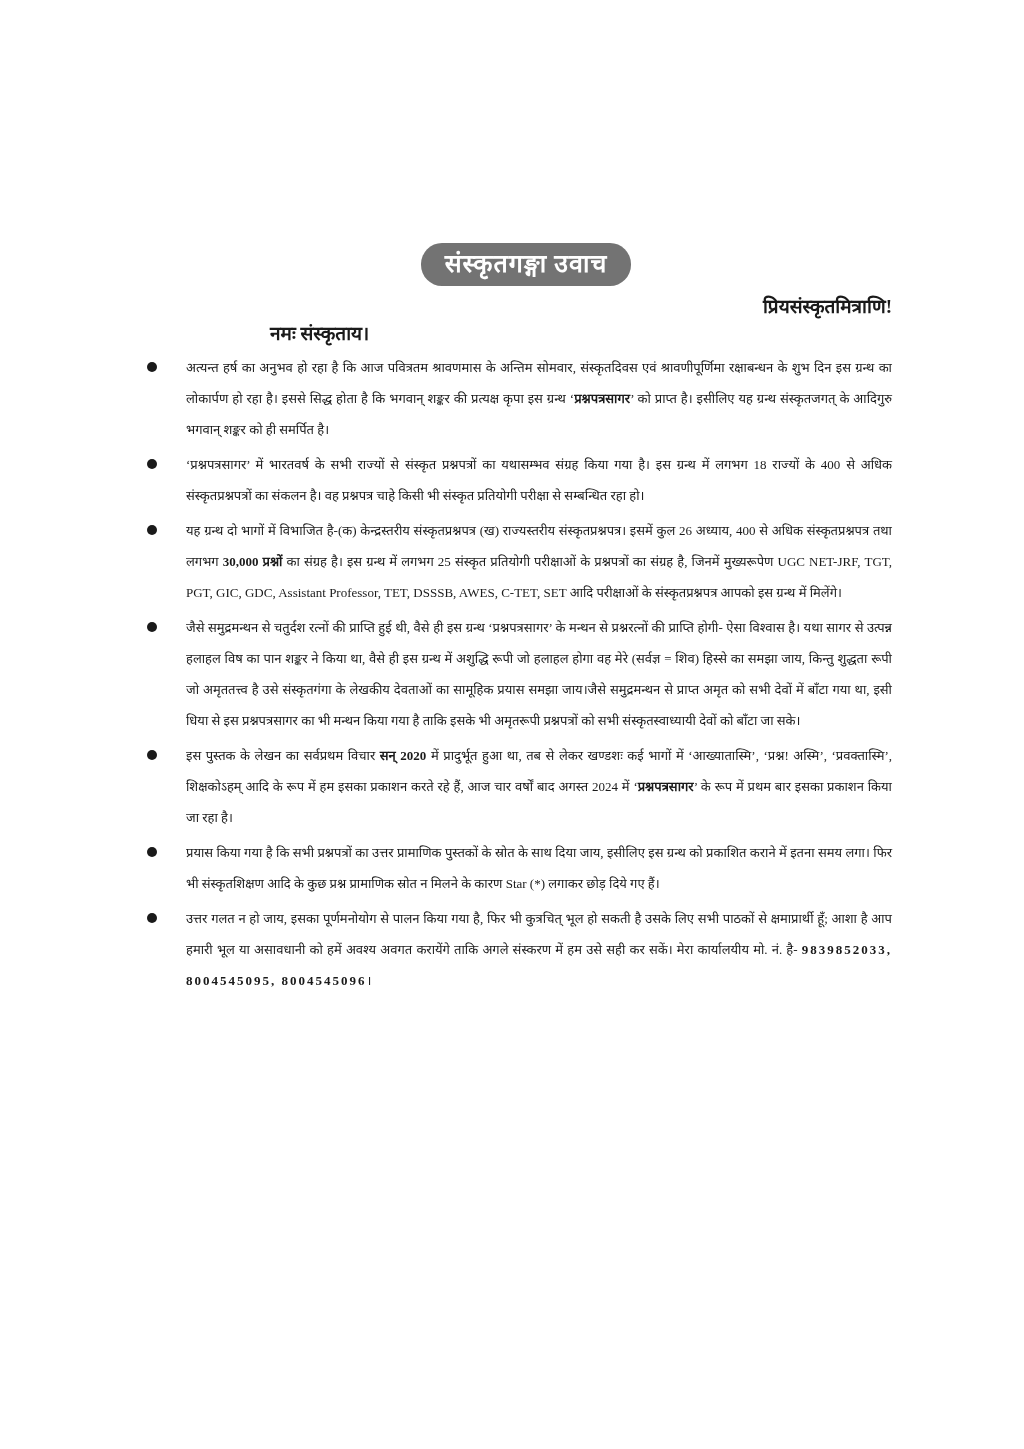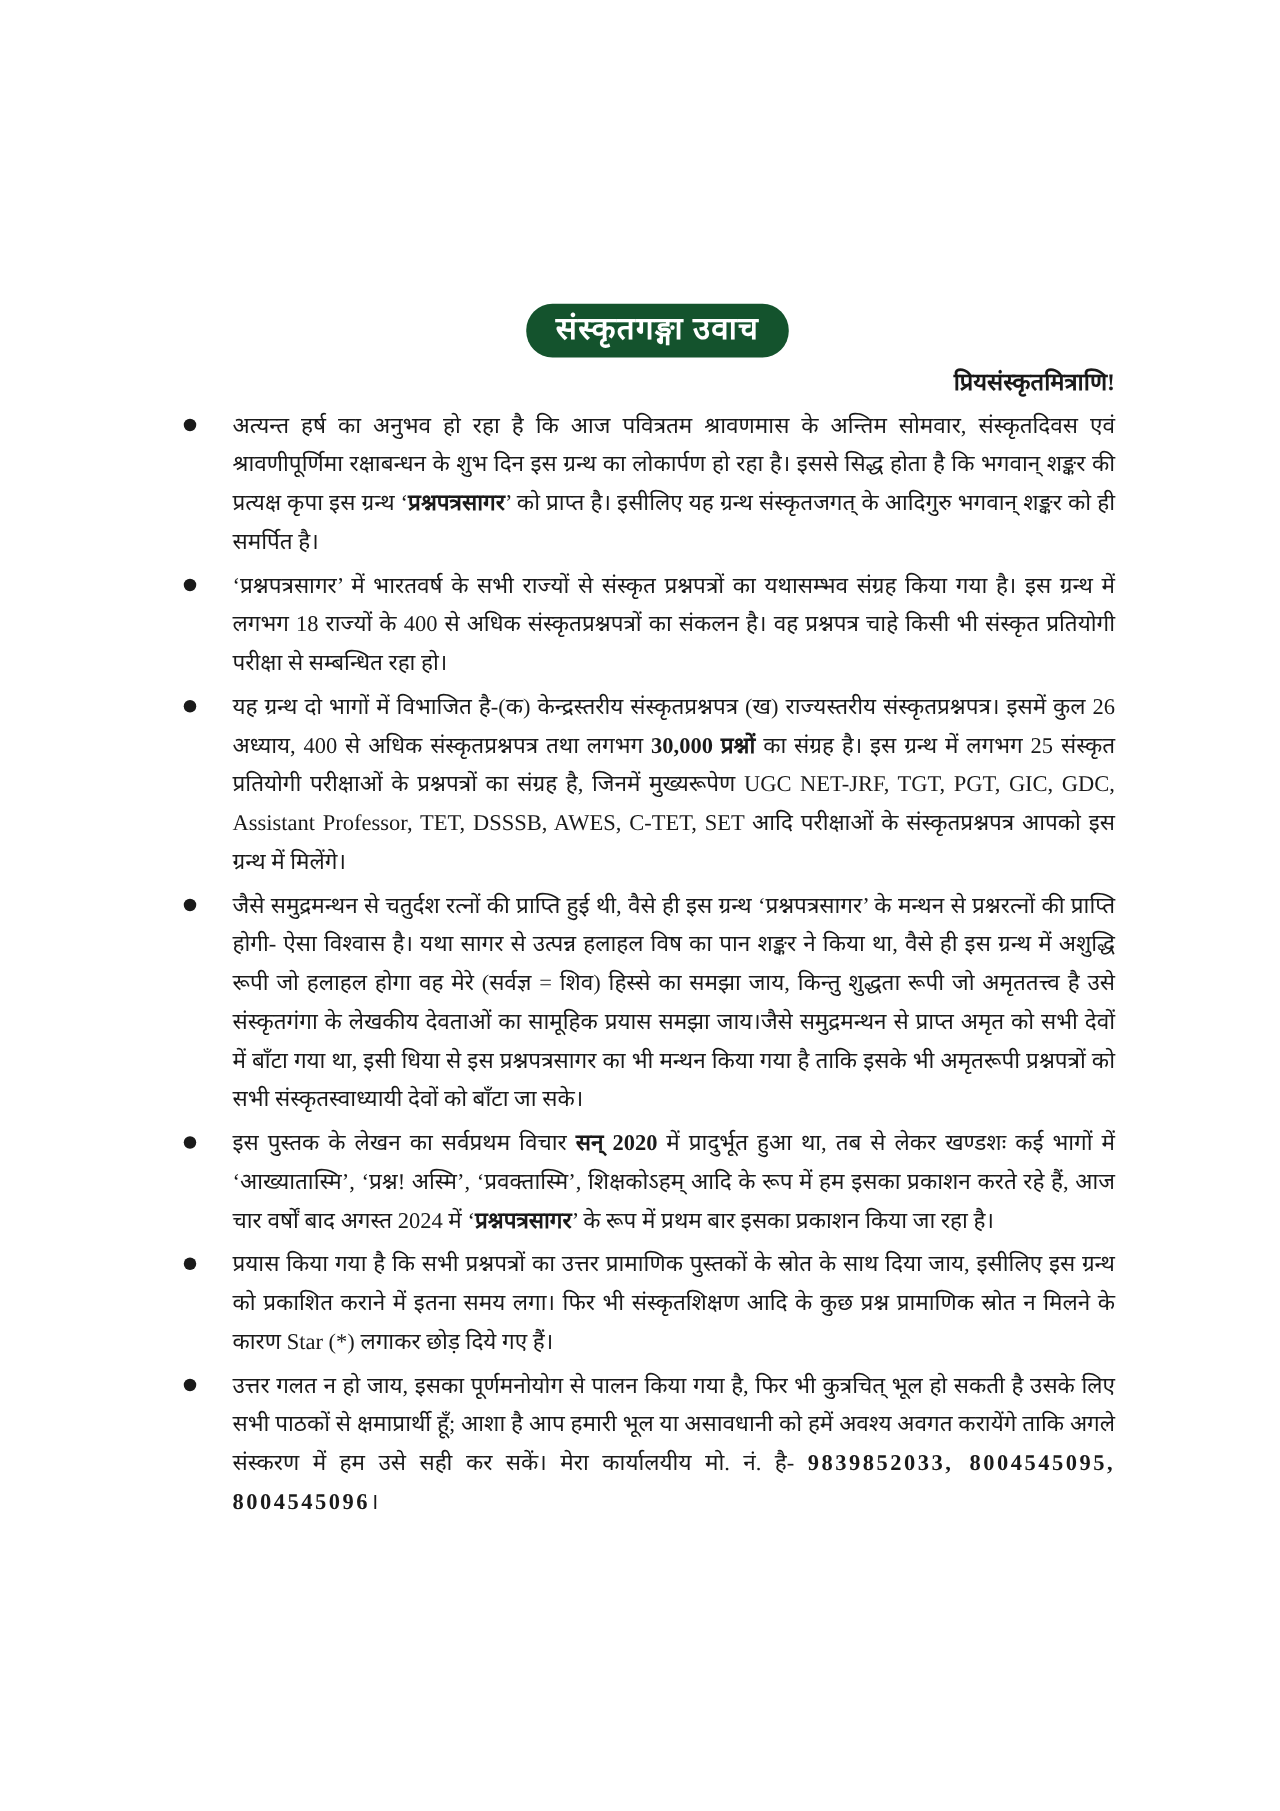--- a/index.html
+++ b/index.html
@@ -18,21 +18,21 @@
     top: 0;
     width: 752px;
     padding-top: 243px;
   }
   .title-row {
     width: 100%;
     display: flex;
     justify-content: center;
   }
   .title-pill {
-    background: #14532d;
+    background: #737373;
     color: #ffffff;
     font-weight: 700;
     font-size: 25px;
     line-height: 1;
     padding: 8px 24px 10px 24px;
     border-radius: 21px;
     transform: translateX(10px);
     letter-spacing: 1px;
     white-space: nowrap;
   }
@@ -49,21 +49,21 @@
     font-size: 19px;
     line-height: 27px;
   }
   .bullet-list {
     list-style: none;
     margin-top: 5px;
   }
   .bullet-list li {
     position: relative;
     padding-left: 46px;
-    font-size: 18px;
+    font-size: 13px;
     line-height: 31px;
     text-align: justify;
     margin-bottom: 4px;
   }
   .bullet-dot {
     position: absolute;
     left: 7px;
     top: 10px;
     width: 10px;
     height: 10px;
@@ -76,20 +76,21 @@
 </head>
 <body>
 
 <div class="page">
   <div class="title-row">
     <div class="title-pill">संस्कृतगङ्गा उवाच</div>
   </div>
 
   <div class="salutation">प्रियसंस्कृतमित्राणि!</div>
 
+  <div class="invocation">नमः संस्कृताय।</div>
 
   <ul class="bullet-list" id="bullet-list">
       <li><span class="bullet-dot"></span><span>अत्यन्त हर्ष का अनुभव हो रहा है कि आज पवित्रतम श्रावणमास के अन्तिम सोमवार, संस्कृतदिवस एवं श्रावणीपूर्णिमा रक्षाबन्धन के शुभ दिन इस ग्रन्थ का लोकार्पण हो रहा है। इससे सिद्ध होता है कि भगवान् शङ्कर की प्रत्यक्ष कृपा इस ग्रन्थ ‘</span><span class="seg-bold">प्रश्नपत्रसागर</span><span>’ को प्राप्त है। इसीलिए यह ग्रन्थ संस्कृतजगत् के आदिगुरु भगवान् शङ्कर को ही समर्पित है।</span></li>
       <li><span class="bullet-dot"></span><span>‘प्रश्नपत्रसागर’ में भारतवर्ष के सभी राज्यों से संस्कृत प्रश्नपत्रों का यथासम्भव संग्रह किया गया है। इस ग्रन्थ में लगभग 18 राज्यों के 400 से अधिक संस्कृतप्रश्नपत्रों का संकलन है। वह प्रश्नपत्र चाहे किसी भी संस्कृत प्रतियोगी परीक्षा से सम्बन्धित रहा हो।</span></li>
       <li><span class="bullet-dot"></span><span>यह ग्रन्थ दो भागों में विभाजित है-(क) केन्द्रस्तरीय संस्कृतप्रश्नपत्र (ख) राज्यस्तरीय संस्कृतप्रश्नपत्र। इसमें कुल 26 अध्याय, 400 से अधिक संस्कृतप्रश्नपत्र तथा लगभग </span><span class="seg-bold">30,000 प्रश्नों</span><span> का संग्रह है। इस ग्रन्थ में लगभग 25 संस्कृत प्रतियोगी परीक्षाओं के प्रश्नपत्रों का संग्रह है, जिनमें मुख्यरूपेण UGC NET-JRF, TGT, PGT, GIC, GDC, Assistant Professor, TET, DSSSB, AWES, C-TET, SET आदि परीक्षाओं के संस्कृतप्रश्नपत्र आपको इस ग्रन्थ में मिलेंगे।</span></li>
       <li><span class="bullet-dot"></span><span>जैसे समुद्रमन्थन से चतुर्दश रत्नों की प्राप्ति हुई थी, वैसे ही इस ग्रन्थ ‘प्रश्नपत्रसागर’ के मन्थन से प्रश्नरत्नों की प्राप्ति होगी- ऐसा विश्वास है। यथा सागर से उत्पन्न हलाहल विष का पान शङ्कर ने किया था, वैसे ही इस ग्रन्थ में अशुद्धि रूपी जो हलाहल होगा वह मेरे (सर्वज्ञ = शिव) हिस्से का समझा जाय, किन्तु शुद्धता रूपी जो अमृततत्त्व है उसे संस्कृतगंगा के लेखकीय देवताओं का सामूहिक प्रयास समझा जाय।जैसे समुद्रमन्थन से प्राप्त अमृत को सभी देवों में बाँटा गया था, इसी धिया से इस प्रश्नपत्रसागर का भी मन्थन किया गया है ताकि इसके भी अमृतरूपी प्रश्नपत्रों को सभी संस्कृतस्वाध्यायी देवों को बाँटा जा सके।</span></li>
       <li><span class="bullet-dot"></span><span>इस पुस्तक के लेखन का सर्वप्रथम विचार </span><span class="seg-bold">सन् 2020</span><span> में प्रादुर्भूत हुआ था, तब से लेकर खण्डशः कई भागों में ‘आख्यातास्मि’, ‘प्रश्न! अस्मि’, ‘प्रवक्तास्मि’, शिक्षकोऽहम् आदि के रूप में हम इसका प्रकाशन करते रहे हैं, आज चार वर्षों बाद अगस्त 2024 में ‘</span><span class="seg-bold">प्रश्नपत्रसागर</span><span>’ के रूप में प्रथम बार इसका प्रकाशन किया जा रहा है।</span></li>
       <li><span class="bullet-dot"></span><span>प्रयास किया गया है कि सभी प्रश्नपत्रों का उत्तर प्रामाणिक पुस्तकों के स्रोत के साथ दिया जाय, इसीलिए इस ग्रन्थ को प्रकाशित कराने में इतना समय लगा। फिर भी संस्कृतशिक्षण आदि के कुछ प्रश्न प्रामाणिक स्रोत न मिलने के कारण Star (*) लगाकर छोड़ दिये गए हैं।</span></li>
       <li><span class="bullet-dot"></span><span>उत्तर गलत न हो जाय, इसका पूर्णमनोयोग से पालन किया गया है, फिर भी कुत्रचित् भूल हो सकती है उसके लिए सभी पाठकों से क्षमाप्रार्थी हूँ; आशा है आप हमारी भूल या असावधानी को हमें अवश्य अवगत करायेंगे ताकि अगले संस्करण में हम उसे सही कर सकें। मेरा कार्यालयीय मो. नं. है- </span><span class="seg-bold seg-digits">9839852033, 8004545095, 8004545096</span><span>।</span></li>
     </ul>

